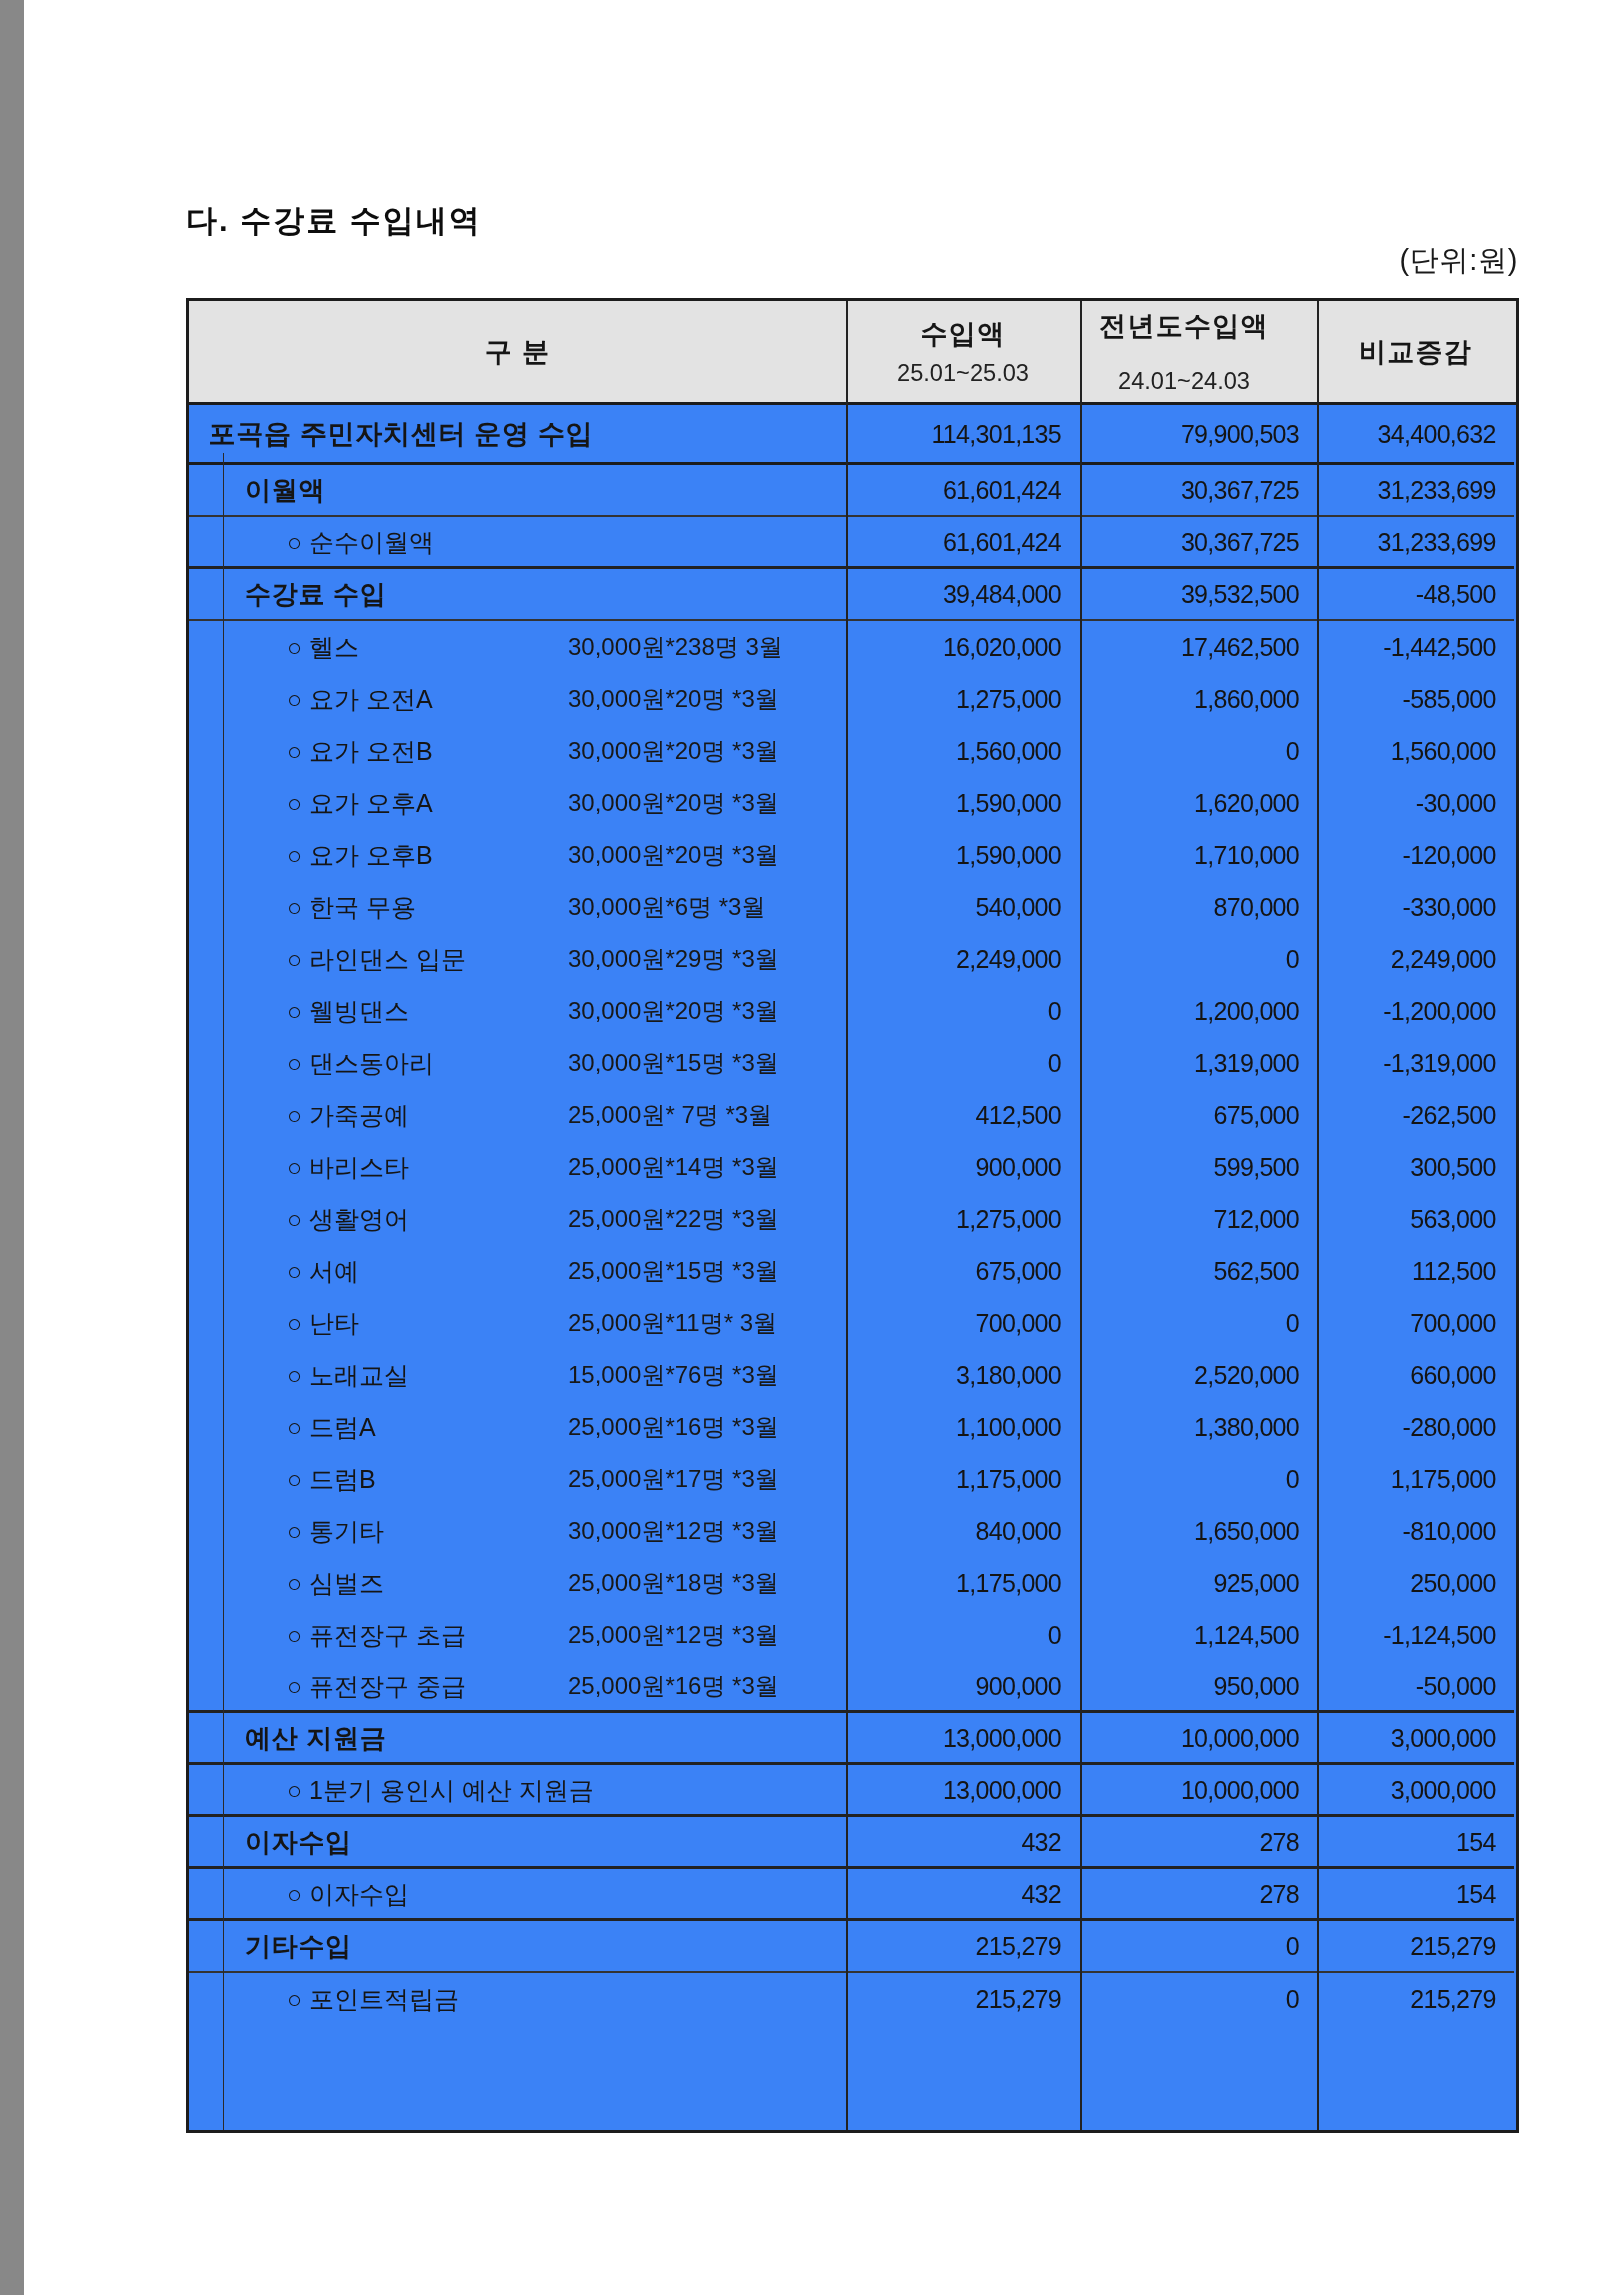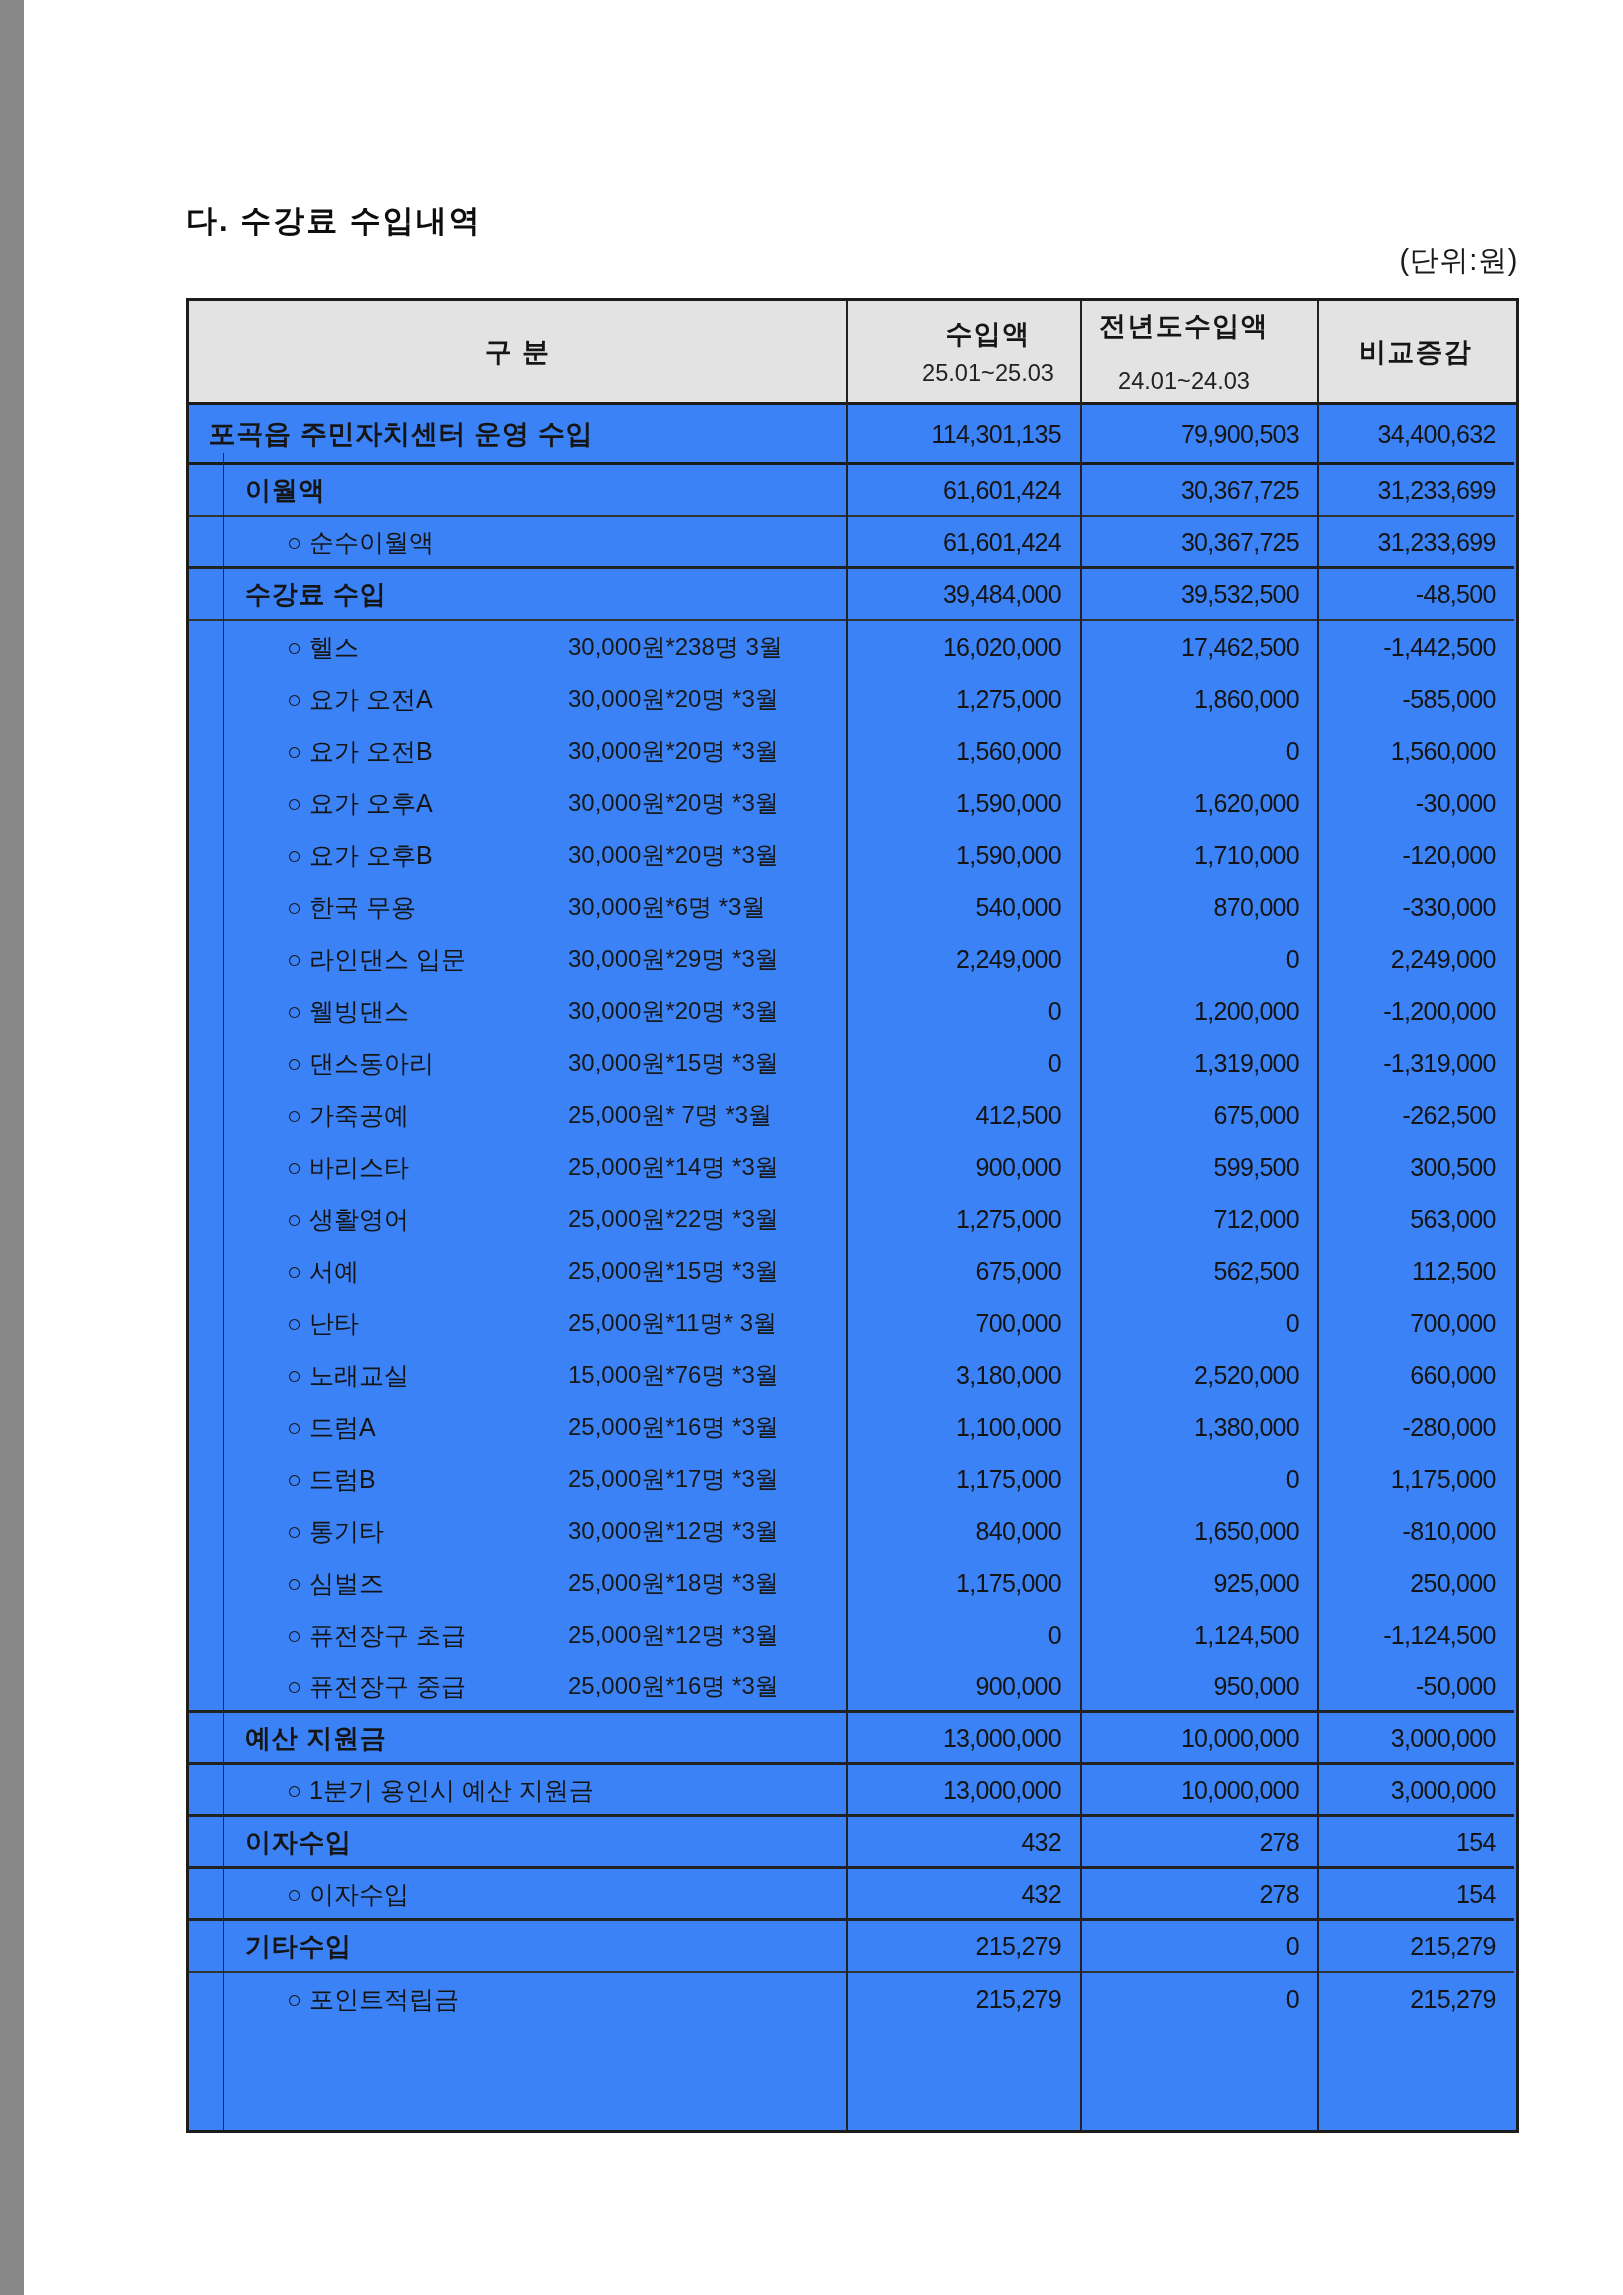--- a/index.html
+++ b/index.html
@@ -37,21 +37,21 @@
     position:relative;height:101px;background:#e3e3e3;
     border-bottom:3.9px solid #1c1c1c;box-sizing:content-box;
   }
   .hcell{
     position:absolute;top:0;height:100%;
     display:flex;flex-direction:column;align-items:center;justify-content:center;gap:7.9px;
   }
   .hcell .main{font-size:27px;font-weight:bold;letter-spacing:1.3px;color:#161616;}
   .hcell .period{font-size:23.6px;color:#222;letter-spacing:0;}
   .hc-gubun{left:0;width:657px;}
-  .hc-income{left:657px;width:234px;padding-left:25px;}
+  .hc-income{left:657px;width:234px;}
   .hc-prev{left:891px;width:208px;gap:24px;}
   .hc-diff{left:1128px;width:197px;}
 
   .rows{position:relative;}
   .row{position:relative;width:1325px;box-sizing:border-box;}
   .row.total{height:60px;}
   .row.group,.row.detail,.row.course{height:52px;}
   .sep-heavy{border-bottom:3.9px solid #1c1c1c;}
   .sep-thick{border-bottom:3.3px solid #222;}
   .sep-thin{border-bottom:2px solid #333;}

